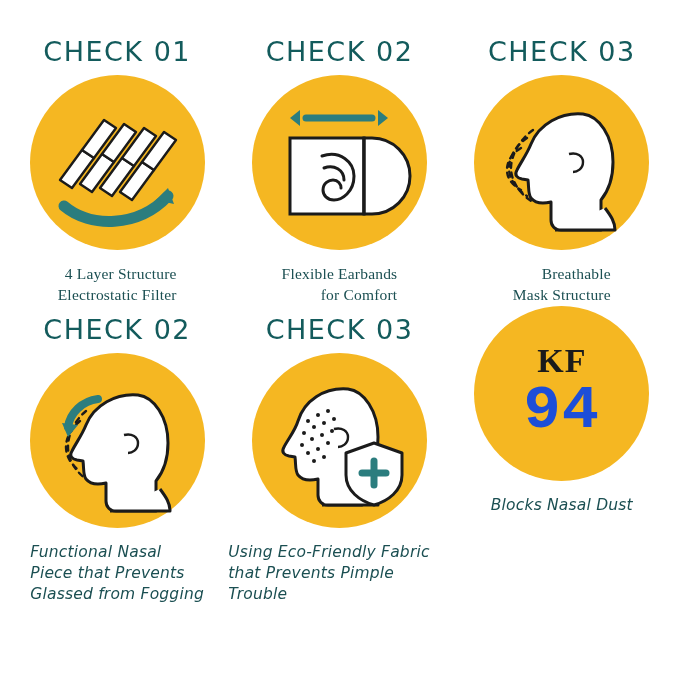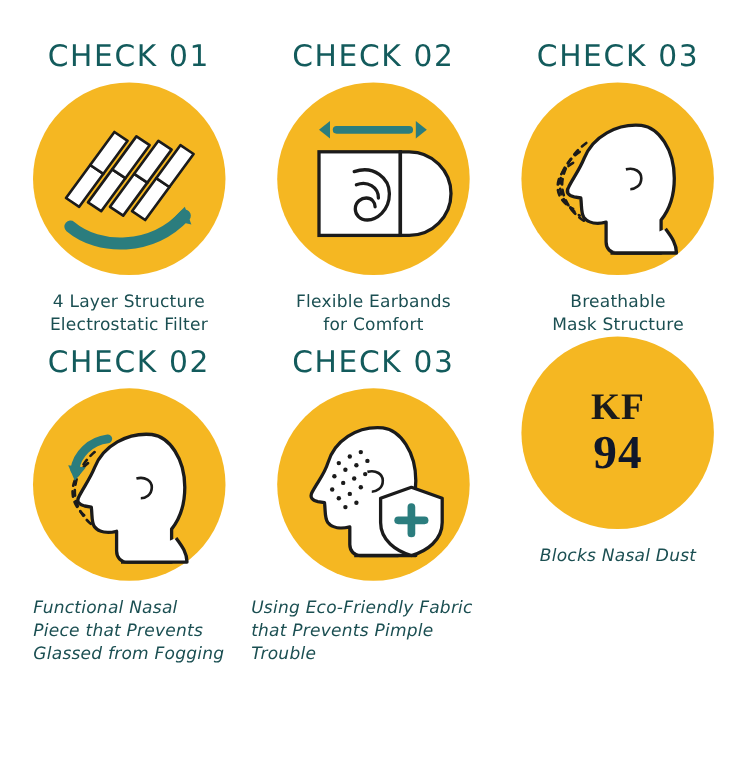--- a/index.html
+++ b/index.html
@@ -56,21 +56,21 @@
   .caption {
     margin-top: 14px;
     font-family: "DejaVu Sans", sans-serif;
     font-size: 15.5px;
     line-height: 1.35;
     color: #1b4f52;
     text-align: center;
     white-space: pre-line;
     letter-spacing: 0.2px;
   }
-  .row1 .caption { text-align: center; }
+  .row1 .caption { text-align: right; font-family: Liberation Serif, serif; }
   .cell-4 .caption,
   .cell-5 .caption,
   .cell-6 .caption { text-align: left; font-style: italic; }
   svg { display: block; }
   .kf-text {
     position: absolute;
     top: 0; left: 0; right: 0; bottom: 0;
     display: flex;
     flex-direction: column;
     align-items: center;
@@ -79,24 +79,24 @@
   .kf-label {
     font-family: Liberation Serif, serif;
     font-weight: bold;
     font-size: 34px;
     color: #1b1b1b;
     letter-spacing: 1px;
     line-height: 1;
     margin-bottom: 2px;
   }
   .kf-num {
-    font-family: Liberation Serif, serif;
+    font-family: Liberation Mono, monospace;
     font-weight: bold;
-    font-size: 43px;
-    color: #0f172a;
+    font-size: 62px;
+    color: #1d4ed8;
     letter-spacing: 1px;
     line-height: 1;
   }
 </style>
 </head>
 <body>
 
 <div class="grid">
 
   <div class="cell cell-1 row1">

